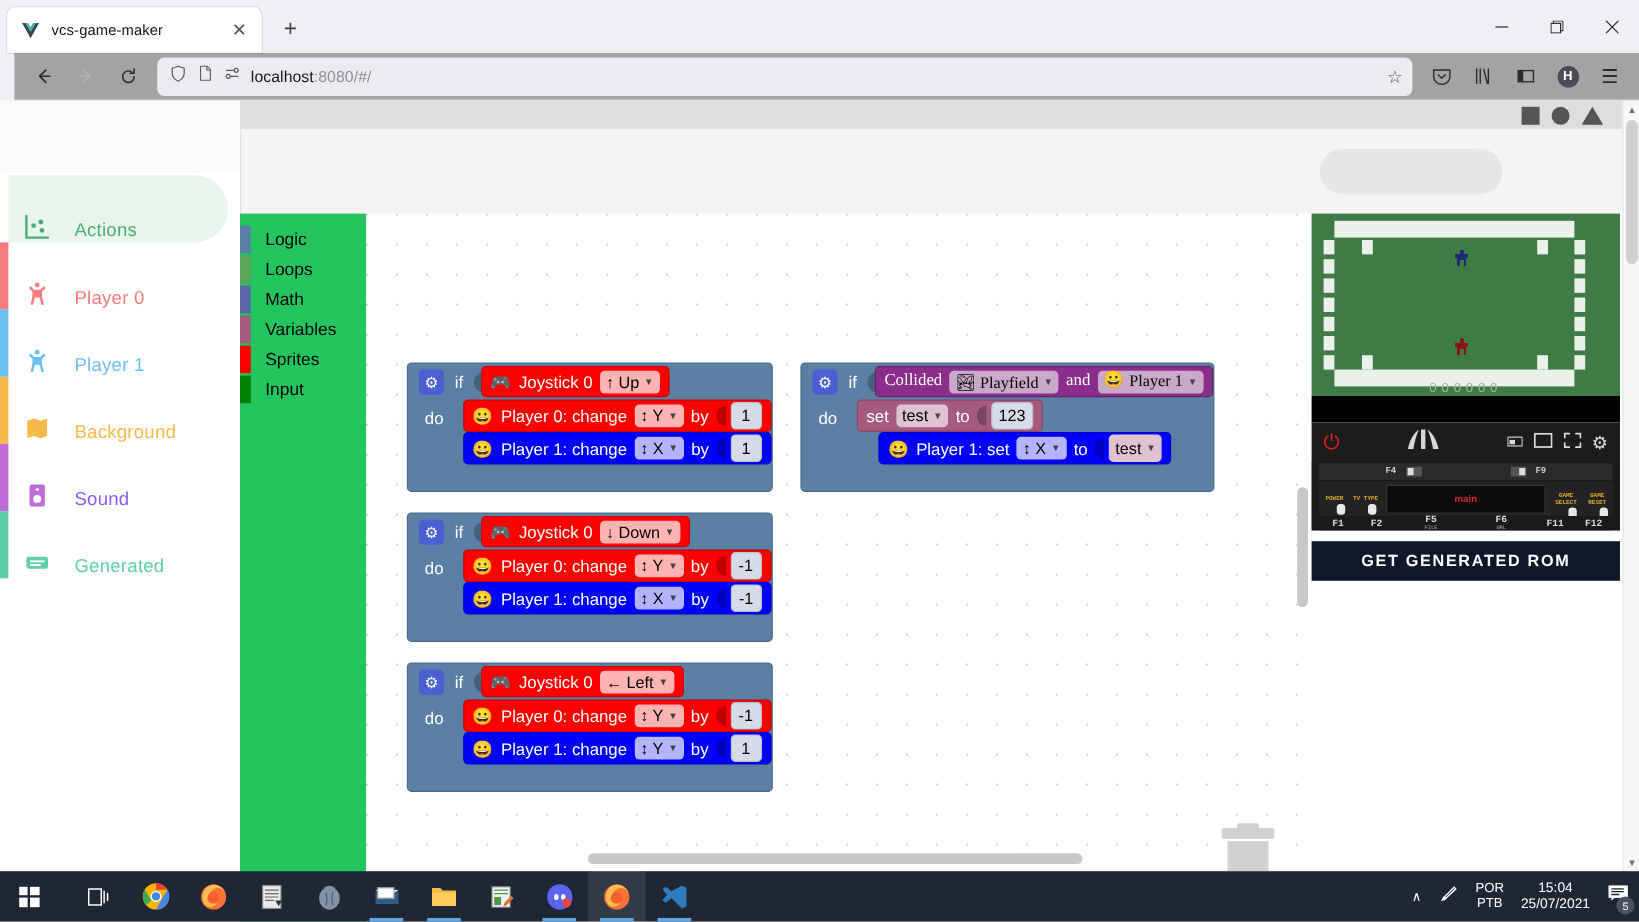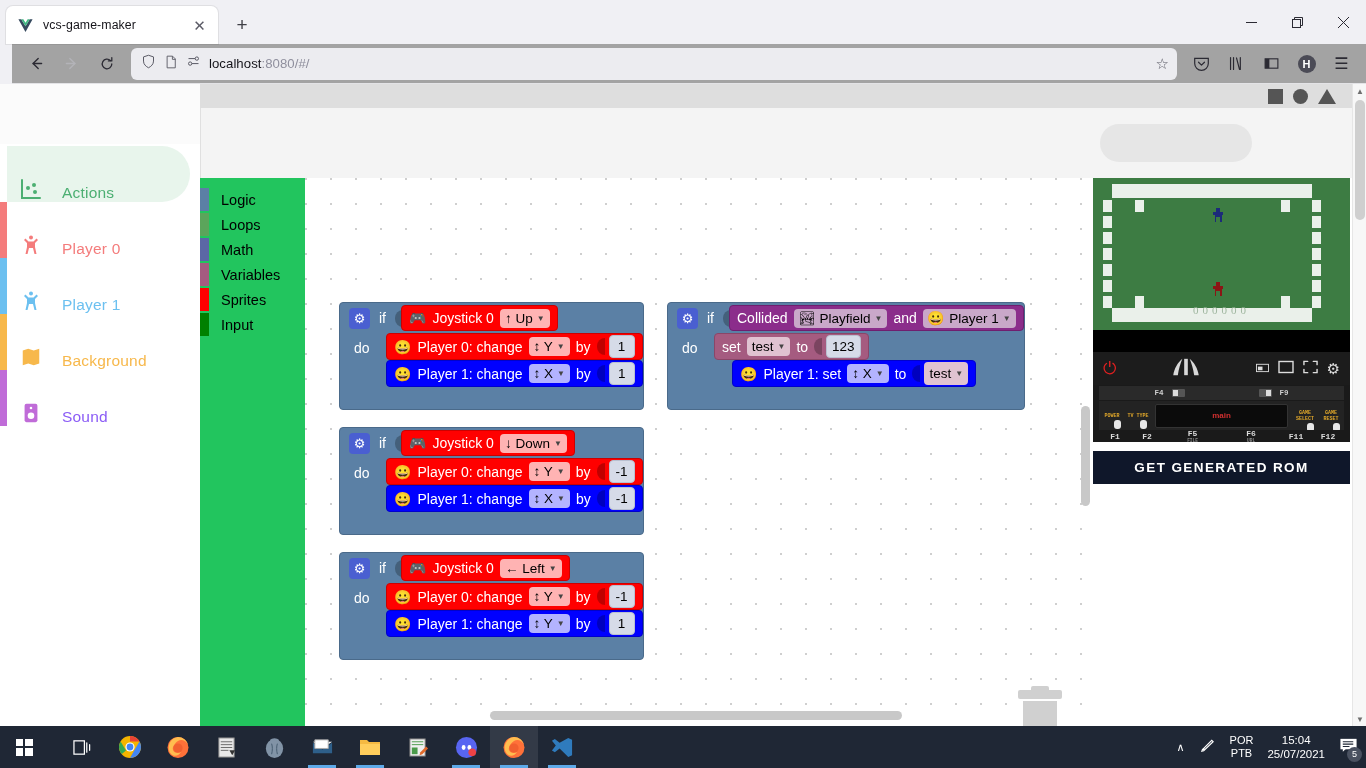--- a/index.html
+++ b/index.html
@@ -194,21 +194,21 @@
   .if-foot { height: 22px; }
 
   
   .blk {
     display: flex; align-items: center; height: 27px;
     border-radius: 4px; padding: 0 7px; gap: 6px; width: max-content;
     border: 1px solid rgba(0,0,0,.22); position: relative;
   }
   .blk.red     { background: #ff0000; border-color: #cc0000; }
   .blk.blue    { background: #0000ff; border-color: #0000cc; }
-  .blk.purple  { background: #8b2d8b; border-color: #6f1f6f; }
+  .blk.purple  { background: #8b2d8b; border-color: #6f1f6f; font-family: Liberation Serif, serif; }
   .blk.mauve   { background: #a55b80; border-color: #8a4668; }
   .blk-text { color: #fff; font-size: 14px; white-space: nowrap; }
 
   .field {
     display: inline-flex; align-items: center; gap: 4px;
     height: 19px; border-radius: 4px; padding: 0 5px;
     font-size: 13.5px; color: #000; white-space: nowrap;
   }
   .field.lightred   { background: #ffb3b3; }
   .field.lightblue  { background: #b3b3ff; }
@@ -227,23 +227,23 @@
     width: 8px; height: 17px; border-radius: 8px 0 0 8px;
     background: rgba(0,0,0,.25); flex: 0 0 8px; margin-right: -2px;
   }
 
   
   .emu { position: absolute; left: 1093px; top: 94px; width: 259px; height: 548px; background: #fff; }
   .emu-screen { width: 257px; height: 152px; background: #3d7c43; position: relative; overflow: hidden; }
   .pf { position: absolute; background: #eaf0ea; }
   .sprite { position: absolute; image-rendering: pixelated; }
   .emu-score {
-    position: absolute; bottom: 14px; left: 0; width: 100%;
+    position: absolute; bottom: 0; left: 0; width: 100%;
     text-align: center; color: #9fb69f; font-size: 11px;
-    letter-spacing: 4px; font-family: Liberation Serif, serif;
+    letter-spacing: 4px; font-family: Liberation Sans, sans-serif;
   }
   .emu-black { width: 257px; height: 22px; background: #000; }
   .emu-bar {
     width: 257px; height: 33px; background: #1c1c1c;
     display: flex; align-items: center; padding: 0 10px;
   }
   .pwr { color: #e02020; font-size: 17px; }
   .atari-logo { flex: 1; text-align: center; color: #d8d8d8; font-size: 16px; }
   .emu-bar-right { display: flex; align-items: center; gap: 9px; color: #ddd; font-size: 13px; }
   .emu-panel { width: 257px; height: 57px; background: #141414; position: relative; overflow: hidden; }
@@ -497,20 +497,31 @@
         <span class="nav-icon">
           <svg width="22" height="22" viewBox="0 0 24 24">
               <rect x="5" y="2" width="14" height="20" rx="2" fill="#c06cd8"></rect>
               <circle cx="12" cy="15" r="3.6" fill="#fff"></circle>
               <circle cx="12" cy="6.5" r="1.4" fill="#fff"></circle>
             </svg>
         </span>
         <span class="nav-label" style="color:#8b5cf6">Sound</span>
       </div>
 
+      <div class="nav-item">
+        <span class="nav-bar-l" style="background:#5ecfa8"></span>
+        <span class="nav-icon">
+          <svg width="24" height="24" viewBox="0 0 24 24">
+              <rect x="3" y="7" width="18" height="10" rx="2" fill="#5ecfa8"></rect>
+              <rect x="6" y="10" width="12" height="1.6" fill="#fff"></rect>
+              <rect x="6" y="13" width="9" height="1.6" fill="#fff"></rect>
+            </svg>
+        </span>
+        <span class="nav-label" style="color:#5ecfa8">Generated</span>
+      </div>
     </div>
 
     <div class="toolbox">
       <div style="height:9px"></div>
       <div class="tbx-row">
         <span class="tbx-swatch" style="background:#5b80a5"></span>
         <span class="tbx-label">Logic</span>
       </div>
       <div class="tbx-row">
         <span class="tbx-swatch" style="background:#5ba55b"></span>

